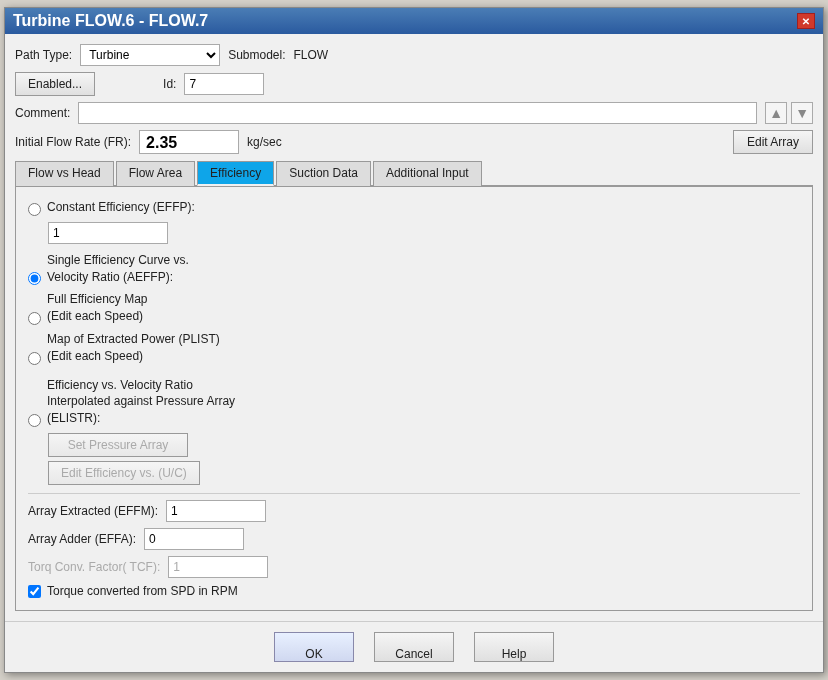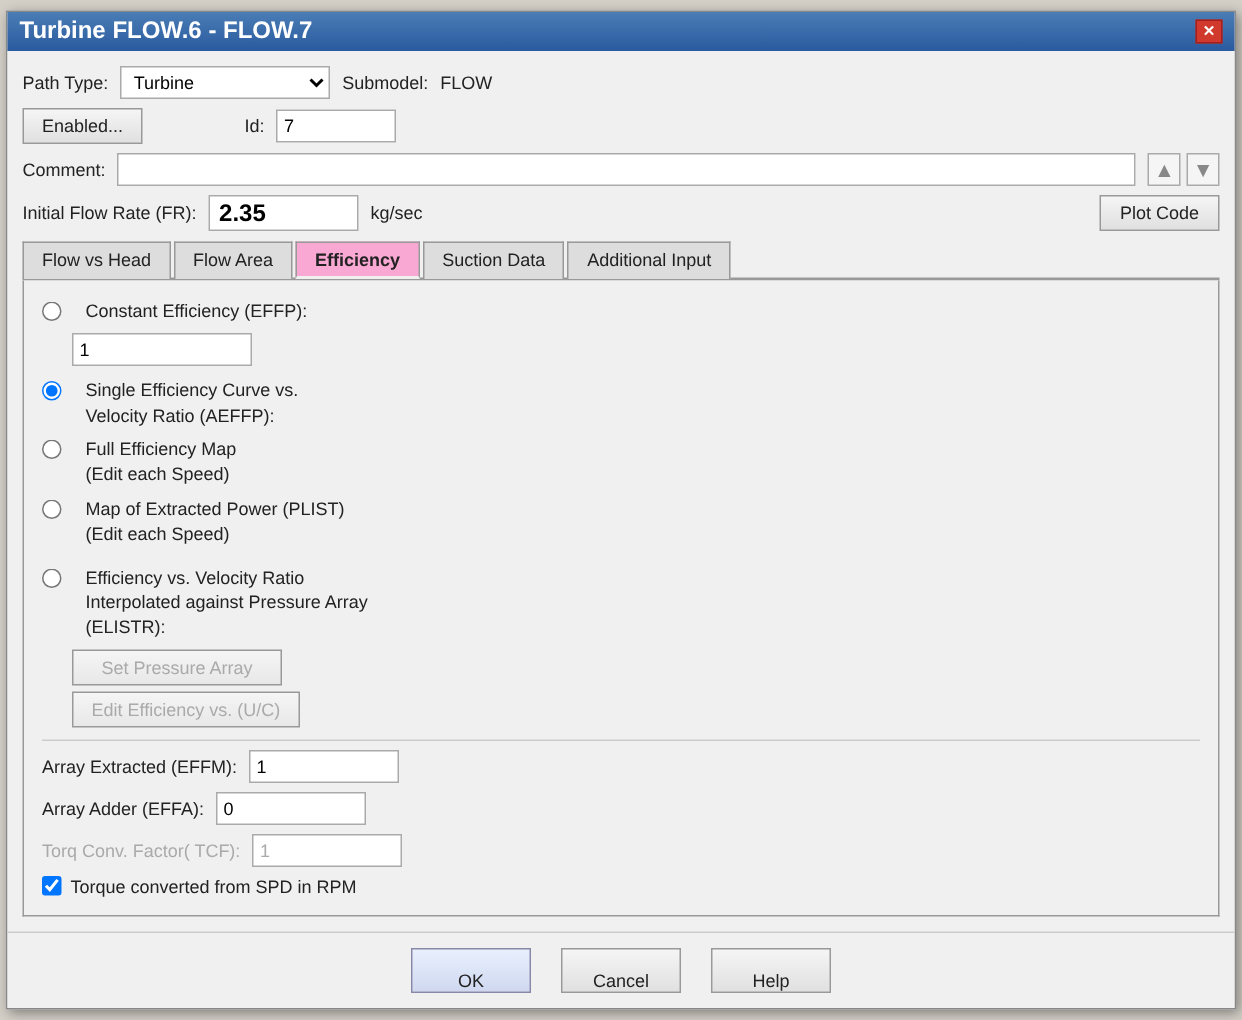--- a/index.html
+++ b/index.html
@@ -146,39 +146,39 @@
       background: #ddd;
       cursor: pointer;
       font-size: 12px;
       margin-right: 2px;
       color: #222;
       position: relative;
       top: 1px;
     }
 
     .tab.active {
-      background: #f9a8d4;
+      background: #0ea5e9;
       border-bottom: 2px solid #f0f0f0;
-      font-weight: bold;
+      font-weight: normal;
       z-index: 1;
     }
 
     
     .panel {
       border: 1px solid #999;
       border-top: none;
       background: #f0f0f0;
       padding: 12px;
       min-height: 400px;
     }
 
     .radio-row {
       display: flex;
-      align-items: flex-start;
-      gap: 16px;
+      align-items: flex-end;
+      gap: 6px;
       margin-bottom: 6px;
     }
 
     .radio-row input[type="radio"] {
       margin-top: 2px;
     }
 
     .radio-label {
       font-size: 12px;
       color: #222;
@@ -206,21 +206,21 @@
     .field-input {
       width: 100px;
     }
 
     .disabled-text {
       color: #aaa;
     }
 
     .checkbox-row {
       display: flex;
-      align-items: flex-start;
+      align-items: flex-end;
       gap: 6px;
       margin-top: 0;
     }
 
     
     .bottom-bar {
       display: flex;
       justify-content: center;
       gap: 20px;
       padding: 10px;
@@ -305,21 +305,21 @@
       <span style="font-size:14px; color:#888; cursor:pointer; border:1px solid #aaa; padding:0 3px; height:22px; display:flex; align-items:center; background:#f5f5f5;">▲</span>
       <span style="font-size:14px; color:#888; cursor:pointer; border:1px solid #aaa; padding:0 3px; height:22px; display:flex; align-items:center; background:#f5f5f5; margin-left:-4px;">▼</span>
     </div>
 
     <div class="row">
       <span class="label-text">Initial Flow Rate (FR):</span>
       <div class="flow-rate-value">
         <span style="font-size:16px; font-weight:bold;">2.35</span>
       </div>
       <span class="label-text">kg/sec</span>
-      <button class="win-btn edit-code-btn" style="margin-left:auto;">Plot Code</button>
+      <button class="win-btn edit-code-btn" style="margin-left:auto;">Edit Array</button>
     </div>
 
     <div class="tab-bar">
       <div class="tab">Flow vs Head</div>
       <div class="tab">Flow Area</div>
       <div class="tab active">Efficiency</div>
       <div class="tab">Suction Data</div>
       <div class="tab">Additional Input</div>
     </div>
 

